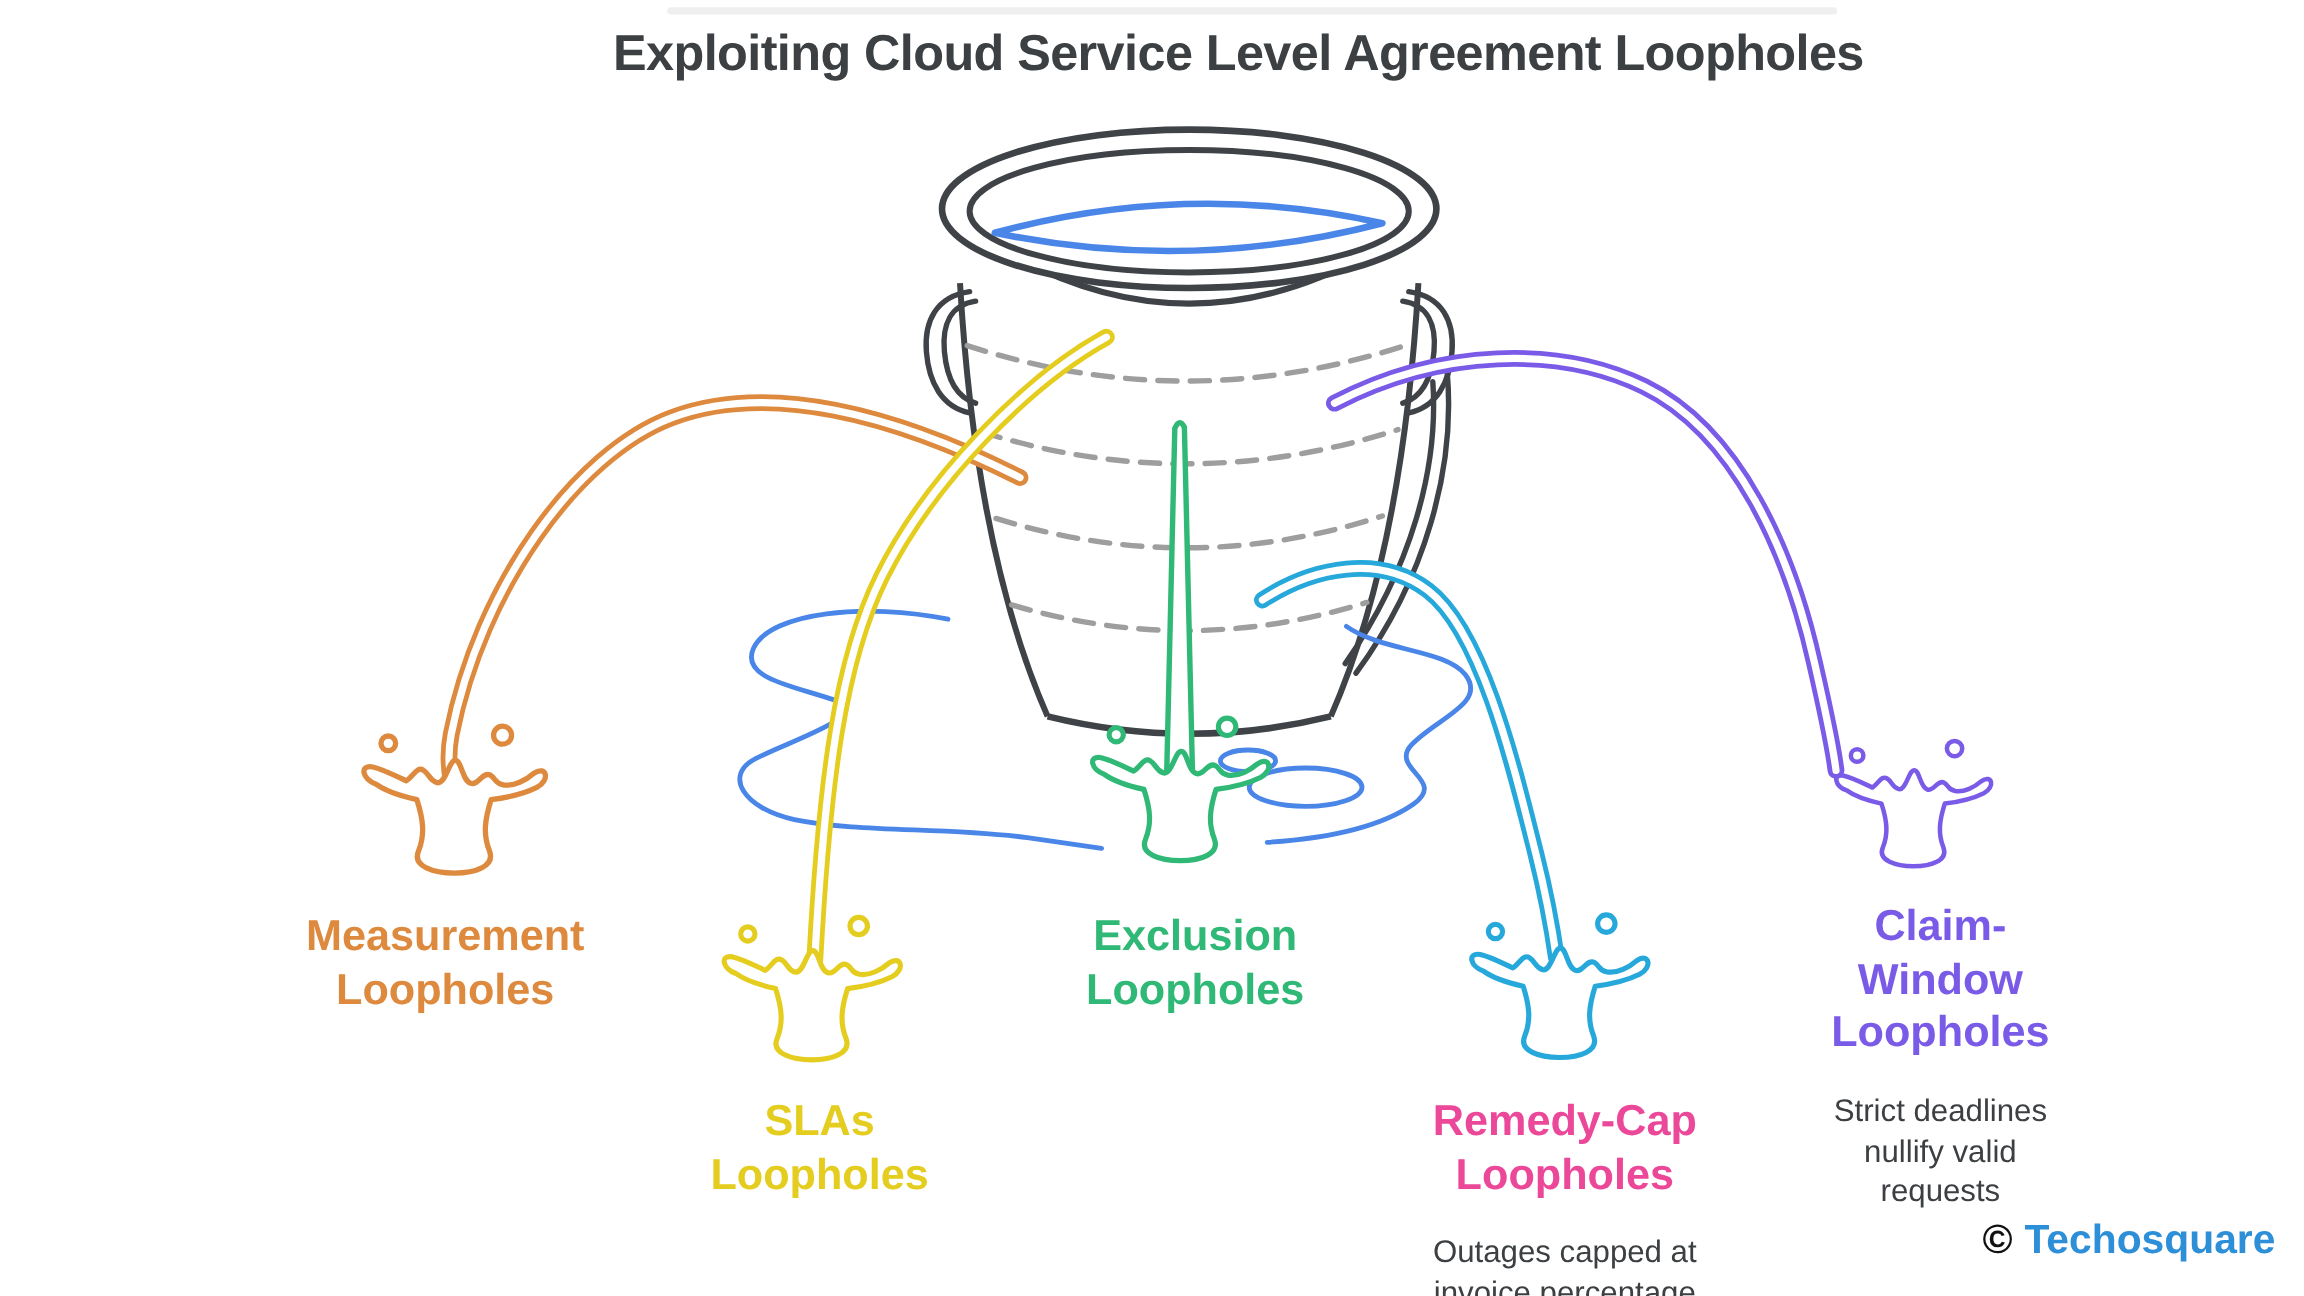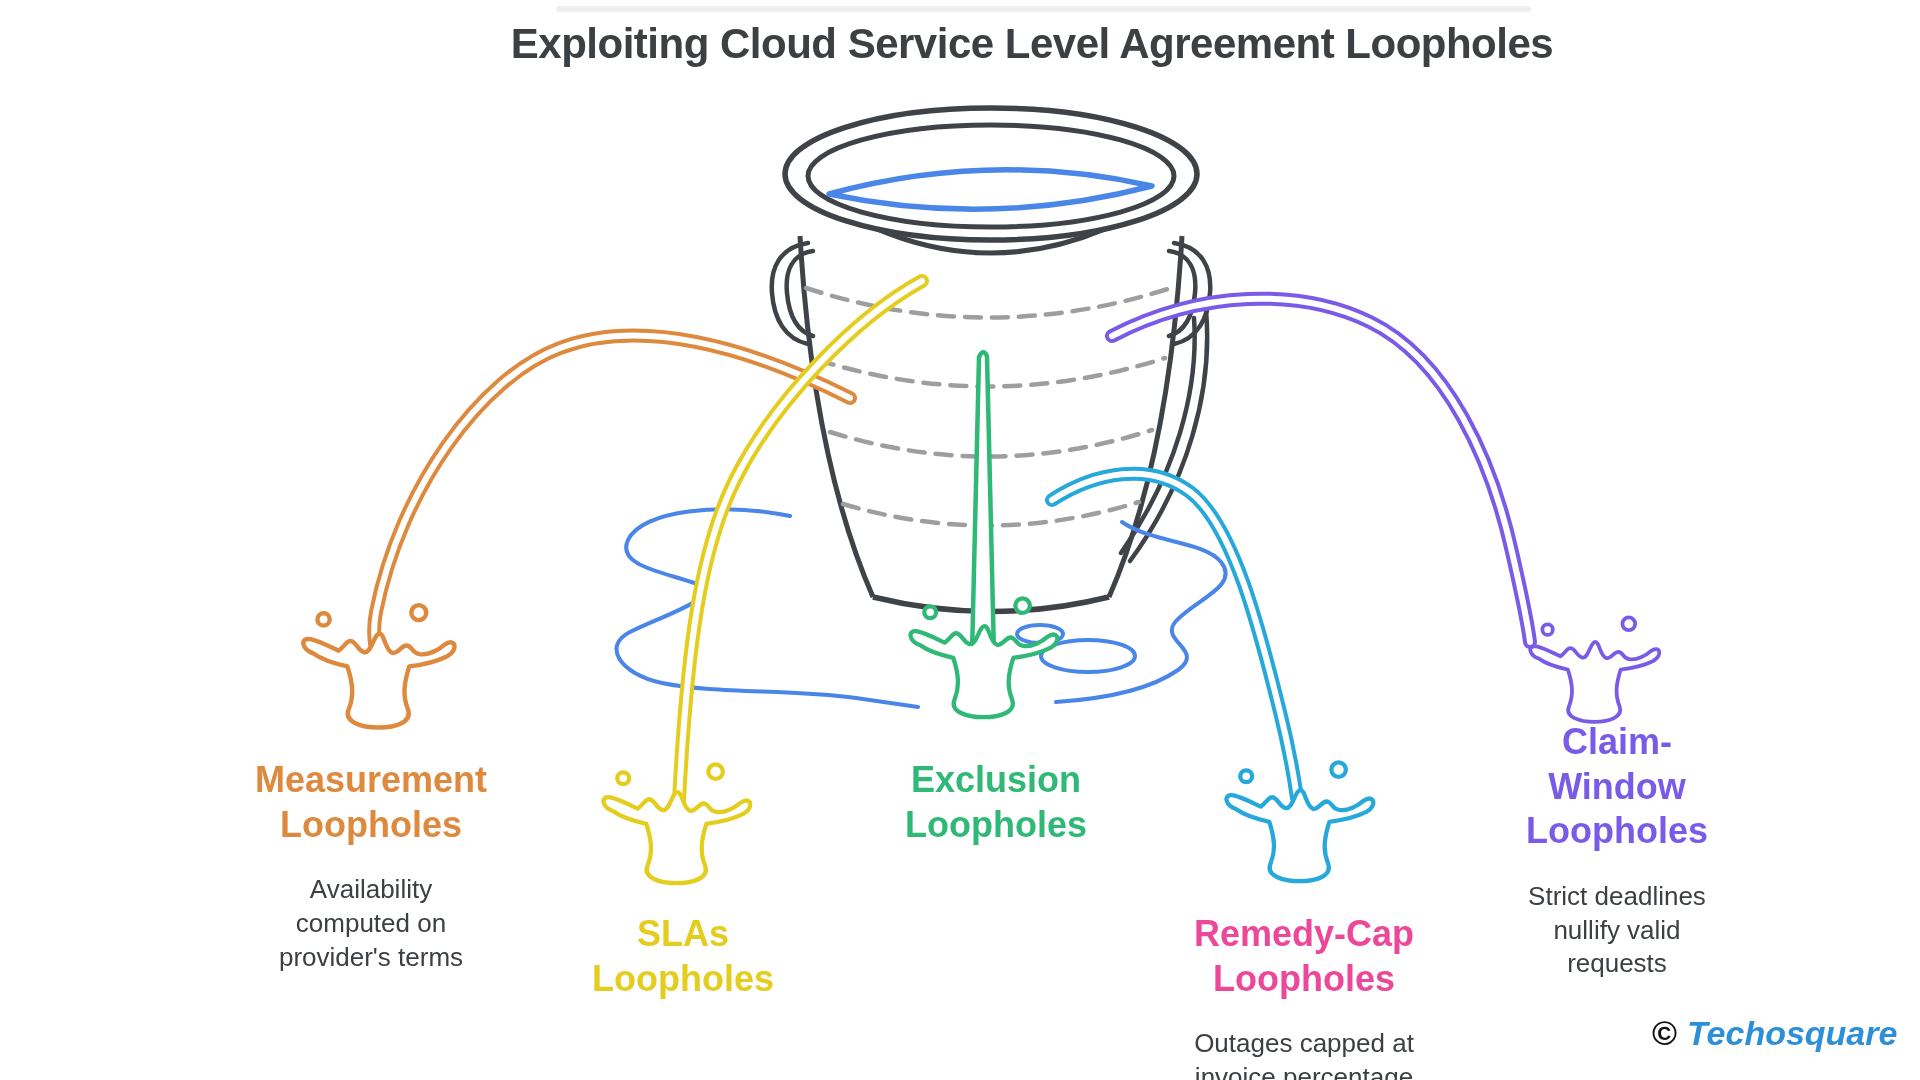--- a/index.html
+++ b/index.html
@@ -9,21 +9,21 @@
   .title{position:absolute;left:1032px;top:20px;transform:translateX(-50%);margin:0;
          font-size:42px;font-weight:700;color:#3c4043;letter-spacing:-0.5px;white-space:nowrap;}
   .diagram{position:absolute;left:0;top:0;width:1920px;height:1080px;}
   .label{position:absolute;transform:translateX(-50%);text-align:center;}
   .loophole-title{font-size:36px;font-weight:700;line-height:1.24;white-space:pre-line;margin-top:24px;}
   .loophole-desc{margin-top:26px;font-size:26px;line-height:1.3;color:#3c4043;white-space:pre-line;}
   .l-0{left:371px;top:734px;}
   .l-1{left:683px;top:888px;}
   .l-2{left:996px;top:734px;}
   .l-3{left:1304px;top:888px;}
-  .l-4{left:1617px;top:696px;}
+  .l-4{left:1617px;top:725px;}
   .watermark{position:absolute;left:1652px;top:1016px;display:flex;align-items:center;gap:10px;}
   .wm-symbol{font-size:34px;font-weight:700;color:#111111;line-height:1;}
   .wm-name{font-size:34px;font-weight:700;line-height:1;}
 </style>
 </head>
 <body>
 
 <div class="canvas">
 
   <div class="top-line"></div>
@@ -115,23 +115,20 @@
       <use href="#splash"></use>
     </g>
     <g transform="translate(1594,654) scale(0.58)" stroke="#7a5be8">
       <use href="#splash"></use>
     </g>
   </svg>
 
   <div class="label l-0">
     <div class="loophole-title" style="color: rgb(222, 138, 62);">Measurement
 Loopholes</div>
-    <div class="loophole-desc">Availability
-computed on
-provider's terms</div>
   </div>
   <div class="label l-1">
     <div class="loophole-title" style="color: rgb(228, 205, 30);">SLAs
 Loopholes</div>
   </div>
   <div class="label l-2">
     <div class="loophole-title" style="color: rgb(47, 184, 118);">Exclusion
 Loopholes</div>
   </div>
   <div class="label l-3">
@@ -142,16 +139,16 @@
   </div>
   <div class="label l-4">
     <div class="loophole-title" style="color: rgb(122, 91, 232);">Claim-Window
 Loopholes</div>
     <div class="loophole-desc">Strict deadlines
 nullify valid requests</div>
   </div>
 
   <div class="watermark">
     <span class="wm-symbol">©</span>
-    <span class="wm-name" style="color: rgb(46, 143, 217); font-style: italic;">Techosquare</span>
+    <span class="wm-name" style="color: rgb(46, 143, 217);">Techosquare</span>
   </div>
 
 </div>
 
 </body></html>

